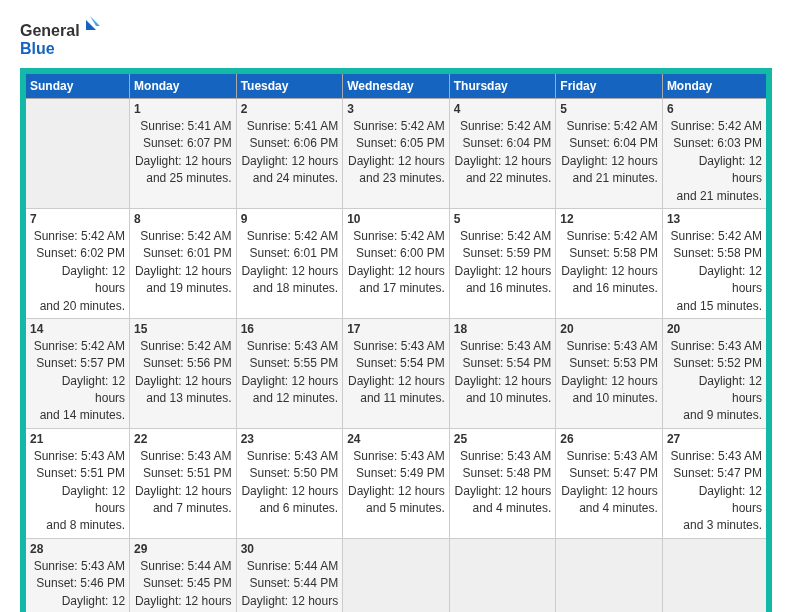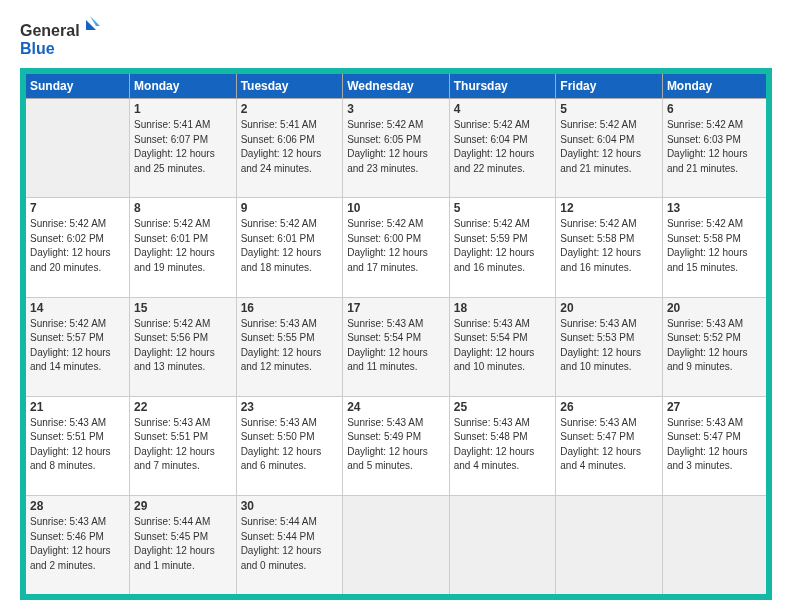--- a/index.html
+++ b/index.html
@@ -70,23 +70,24 @@
     .calendar td.empty {
       background: #f9f9f9;
     }
     .day-number {
       font-size: 12px;
       font-weight: bold;
       color: #333;
       margin-bottom: 2px;
     }
     .day-info {
-      font-size: 10px;
+      font-size: 12px;
       line-height: 1.45;
       color: #333;
+      text-align: right;
     }
     .row-shade td {
       background: #f5f5f5;
     }
     .row-shade td.empty {
       background: #efefef;
     }
   </style>
 </head>
 <body>

